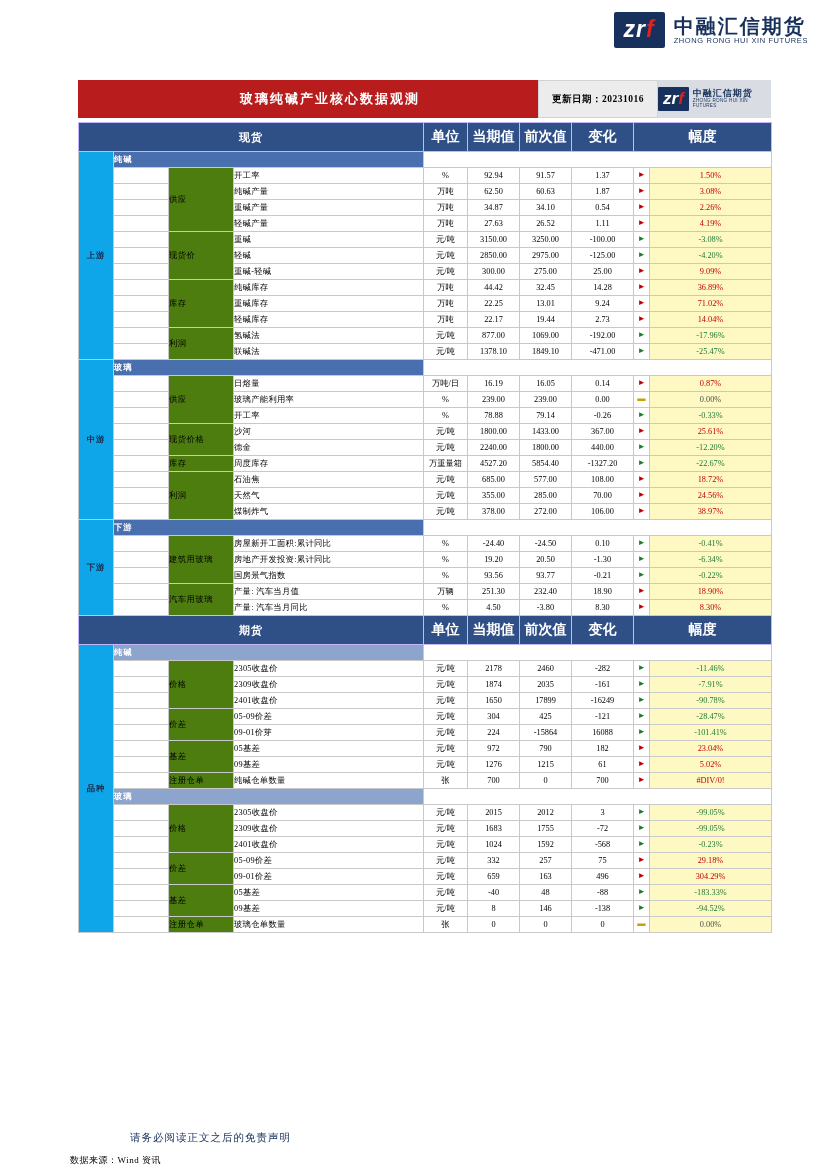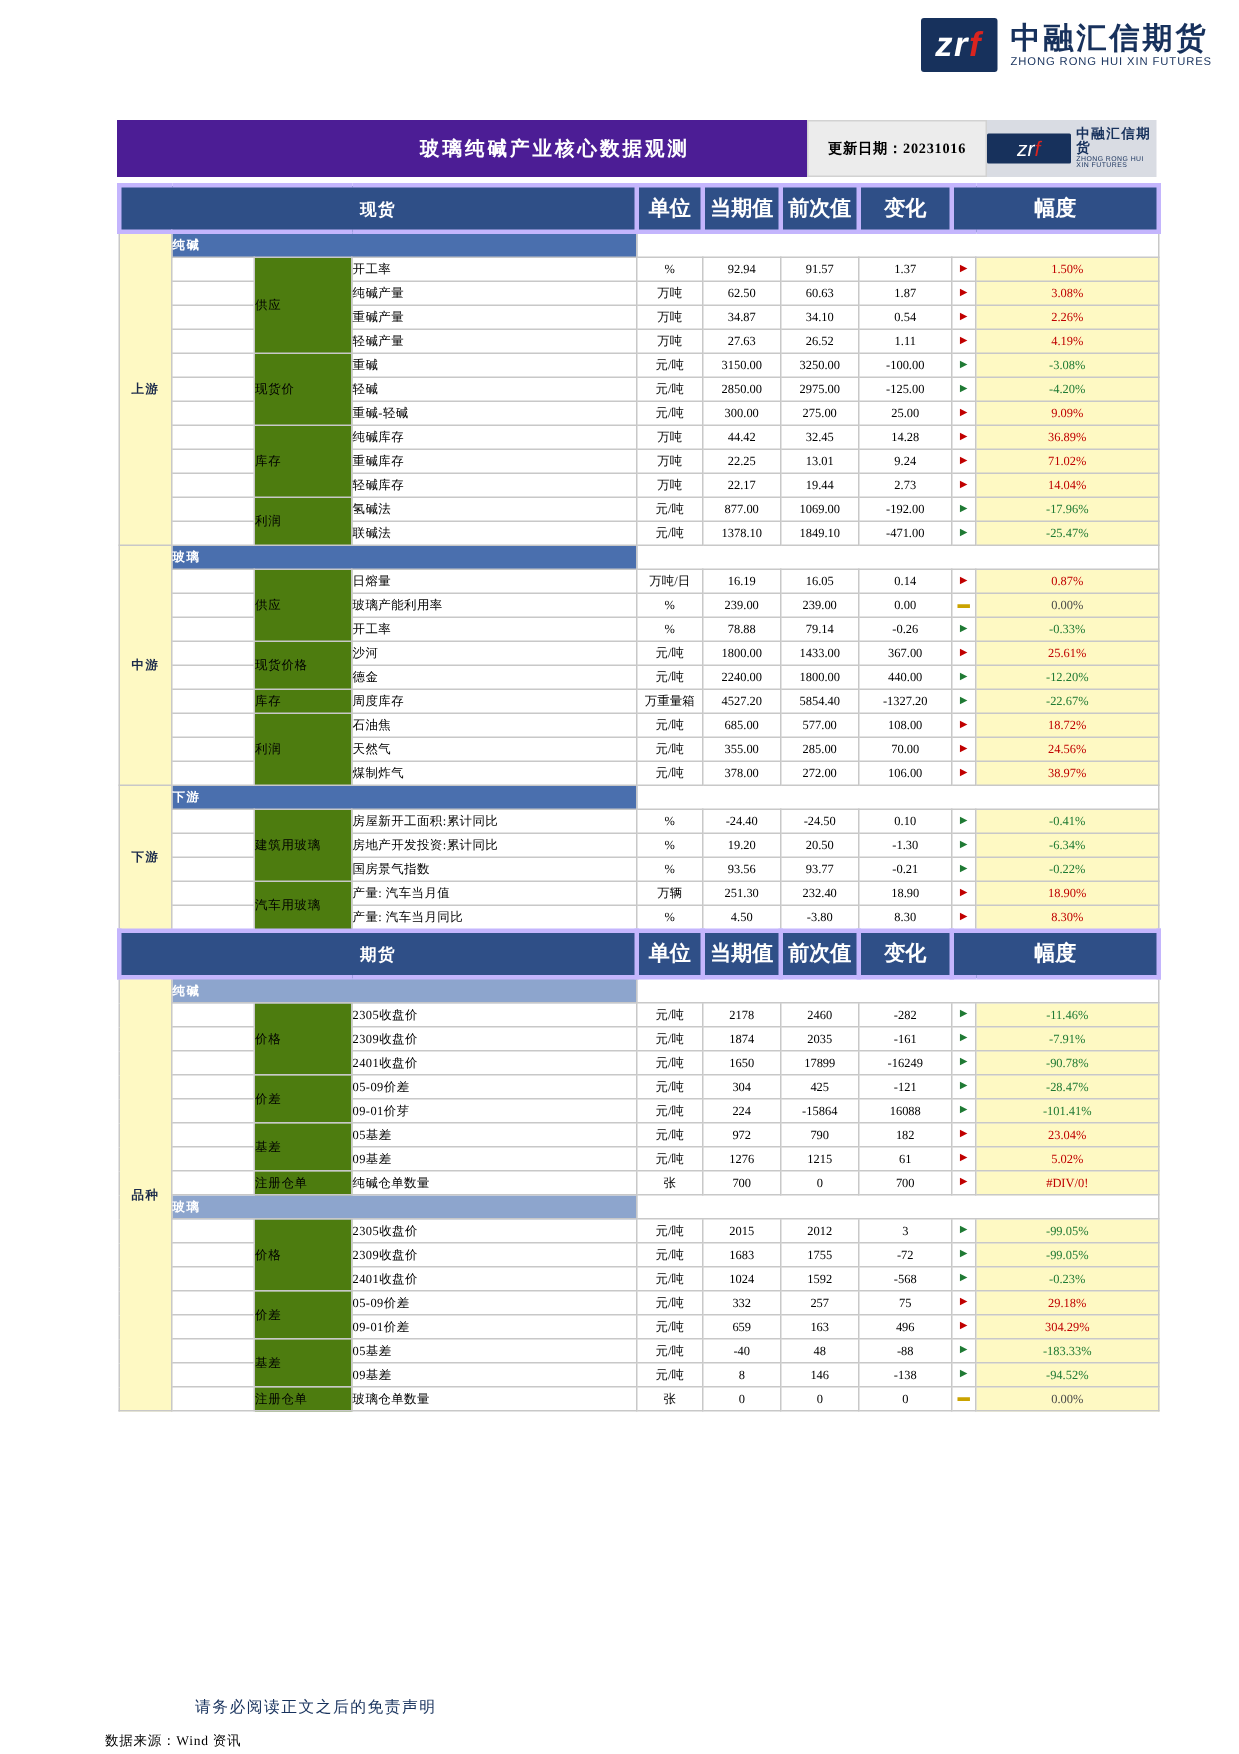--- a/index.html
+++ b/index.html
@@ -22,46 +22,46 @@
   }
   .zrf span.f{color:#d9241f;}
   .cn-name{margin-left:9px;line-height:1.1;}
   .cn-name .big{font-size:20px;font-weight:bold;letter-spacing:2px;color:#17315c;
     font-family:"Liberation Sans",sans-serif;}
   .cn-name .small{font-size:7.5px;letter-spacing:.6px;color:#17315c;
     font-family:"Liberation Sans",sans-serif;}
 
   
   .title-band{position:absolute;left:78px;top:80px;width:693px;height:38px;}
-  .tb-left{position:absolute;left:0;top:0;width:504px;height:38px;background:#4c1d95;
-    display:flex;align-items:center;justify-content:center;padding-left:40px;}
+  .tb-left{position:absolute;left:0;top:0;width:504px;height:38px;background:#b91c1c;
+    display:flex;align-items:center;justify-content:center;}
   .tb-left span{color:#fff;font-size:13px;font-weight:bold;letter-spacing:2px;}
   .tb-mid{position:absolute;left:460px;top:0;width:120px;height:38px;background:#ececec;
     display:flex;align-items:center;justify-content:center;border:1px solid #d2d2d2;box-sizing:border-box;}
   .tb-mid span{font-size:9.5px;font-weight:bold;letter-spacing:.5px;}
   .tb-right{position:absolute;left:580px;top:0;width:113px;height:38px;background:#d9dce3;
     display:flex;align-items:center;justify-content:center;}
   .tb-right .mini{display:flex;align-items:center;}
   .tb-right .mzrf{background:#17315c;color:#fff;font-family:"Liberation Sans",sans-serif;
-    font-weight:normal;font-style:italic;font-size:14px;padding:2px 20px;border-radius:1px;}
+    font-weight:bold;font-style:italic;font-size:17px;padding:2px 5px;border-radius:1px;}
   .tb-right .mzrf i{color:#d9241f;font-style:italic;}
   .tb-right .mtext{margin-left:4px;line-height:1.05;}
   .tb-right .mtext .b{font-size:9px;font-weight:bold;color:#17315c;letter-spacing:1px;
     font-family:"Liberation Sans",sans-serif;}
   .tb-right .mtext .s{font-size:4.6px;color:#17315c;letter-spacing:.3px;
     font-family:"Liberation Sans",sans-serif;}
 
   
   table.grid{position:absolute;border-collapse:collapse;table-layout:fixed;}
   .grid td{border:1px solid #c8c8c8;font-size:8.3px;padding:0;height:15px;
     font-family:"Liberation Serif",serif;}
   .hdr-row td{background:#2f4f87;color:#fff;font-weight:bold;font-size:11px;
-    text-align:center;height:28px;letter-spacing:1px;border:3px solid #c4b5fd;}
+    text-align:center;height:28px;letter-spacing:1px;border:1px solid #c4b5fd;}
   .hdr-row td.u{font-size:14px;letter-spacing:0;}
-  .sec-cat{background:#fef9c3;text-align:center;font-weight:bold;font-size:10px;
+  .sec-cat{background:#0ea5e9;text-align:center;font-weight:bold;font-size:10px;
     letter-spacing:1px;color:#1b2a4a;}
   .grp-blue{background:#4a6fae;color:#fff;font-weight:bold;font-size:9px;
     padding-left:8px;letter-spacing:1px;border:1px solid #4a6fae;}
   .grp-blue2{background:#8da5cd;}
   .sub{background:#4d7c0f;font-weight:normal;font-size:8.6px;padding-left:14px;letter-spacing:.5px;}
   .lbl{padding-left:10px;font-size:8px;letter-spacing:.3px;background:#fff;}
   .unit{text-align:center;font-size:7.6px;background:#fff;}
   .num{text-align:center;font-size:8px;background:#fff;}
   .arrow{text-align:center;width:16px;background:#fff;font-size:8px;line-height:1;}
   .pct{text-align:center;font-size:8px;padding-right:22px;background:#fef9c3;}

